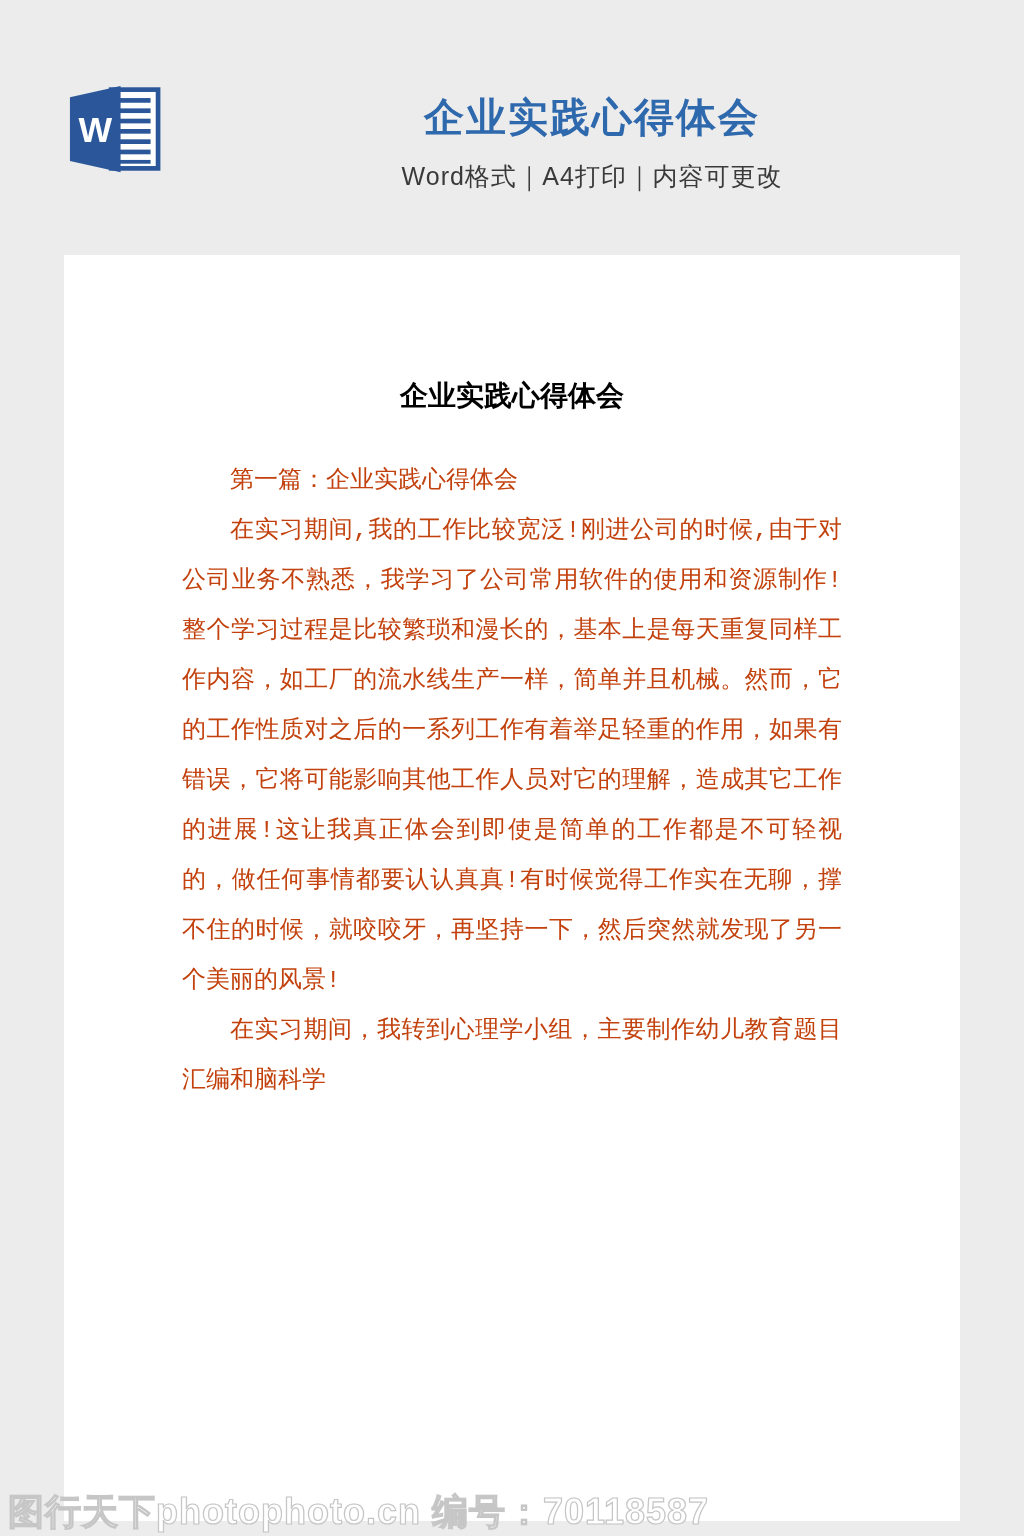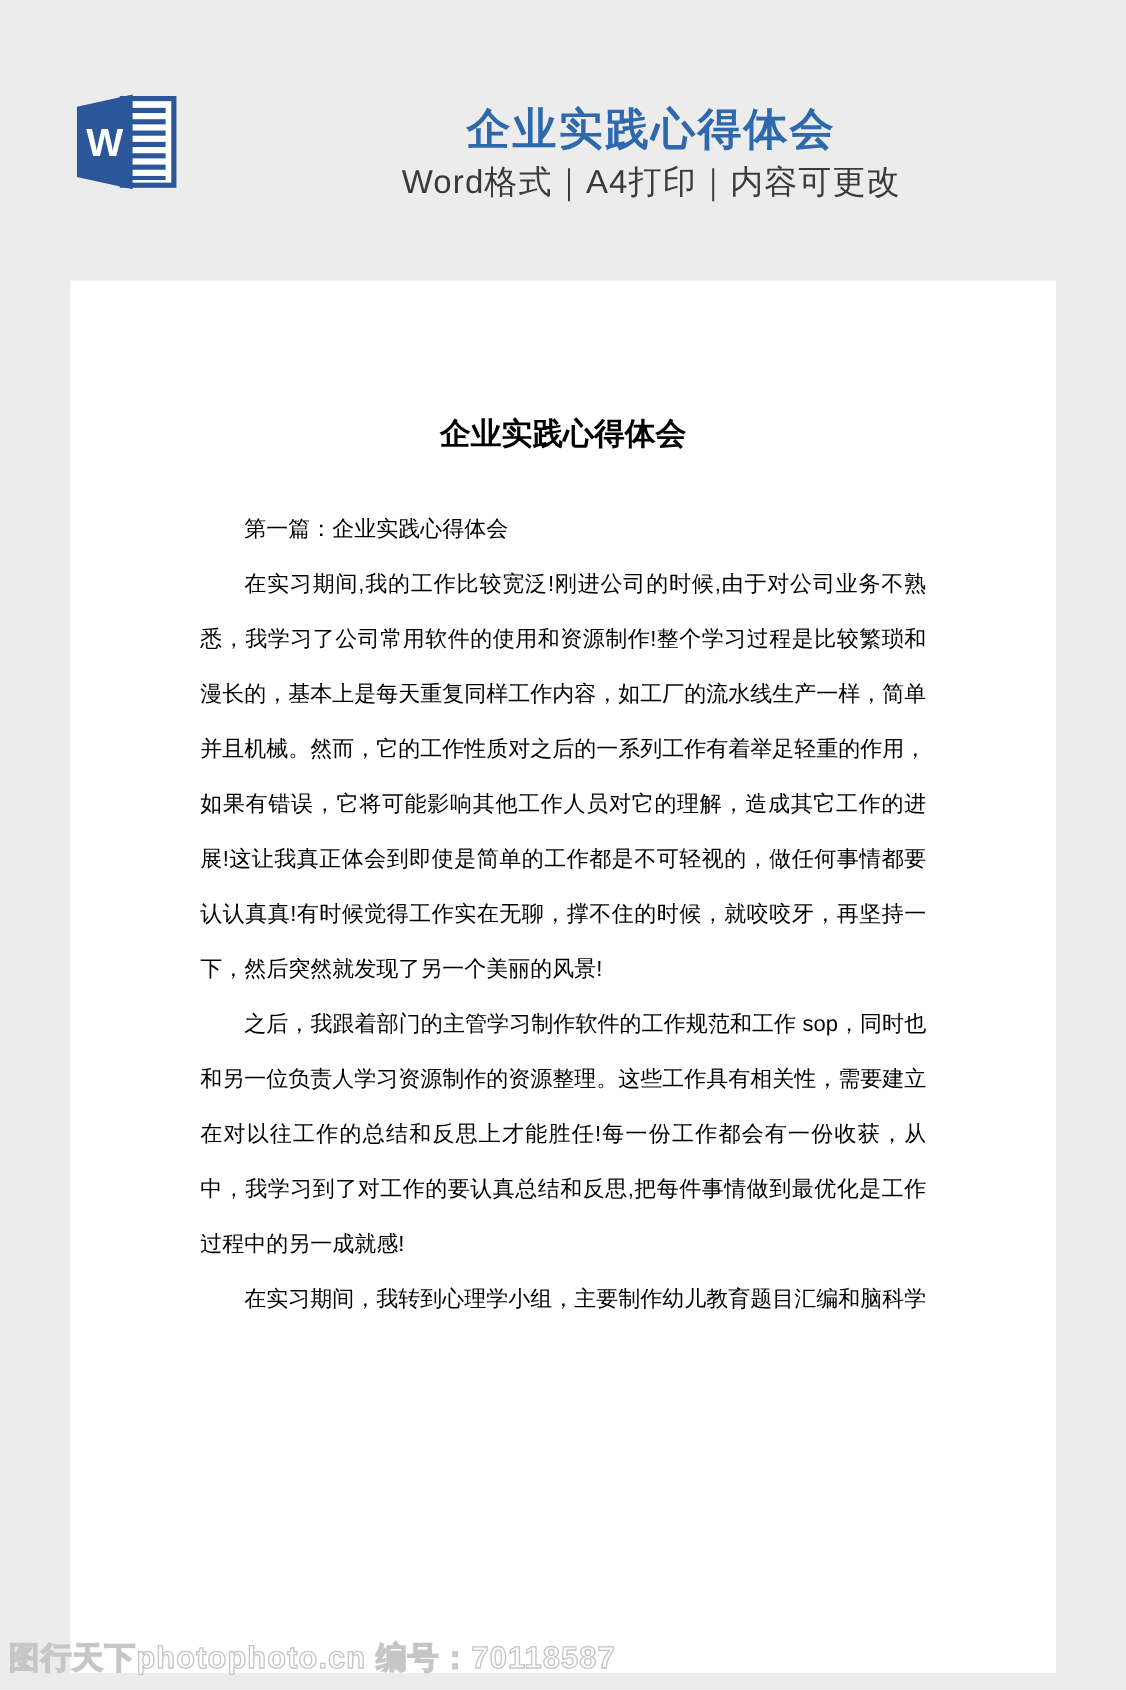--- a/index.html
+++ b/index.html
@@ -23,22 +23,22 @@
     left: 170px; right: 10px; top: 90px;
     text-align: center;
   }
   .header-title {
     font-size: 40px;
     font-weight: bold;
     color: #2e68ad;
     letter-spacing: 2px;
   }
   .header-subtitle {
-    margin-top: 0;
-    font-size: 30px;
+    margin-top: 15px;
+    font-size: 25px;
     color: #3a3a3a;
     letter-spacing: 1px;
   }
 
   
   .page {
     position: absolute;
     left: 64px; top: 255px;
     width: 896px; height: 1266px;
     background: #ffffff;
@@ -48,34 +48,34 @@
   .doc-title {
     text-align: center;
     font-family: "Liberation Serif", "DejaVu Serif", serif;
     font-size: 28px;
     font-weight: bold;
     color: #000000;
     line-height: 40px;
     margin-bottom: 40px;
   }
   .doc-body p {
-    font-family: Liberation Sans, sans-serif;
-    font-size: 20px;
+    font-family: Liberation Mono, monospace;
+    font-size: 24px;
     line-height: 50px;
-    color: #000000;
+    color: #c2410c;
     text-align: justify;
     text-indent: 2em;
     word-break: break-all;
   }
 
   
   .watermark {
     position: absolute;
     left: 8px; top: 1488px;
-    font-size: 28px;
+    font-size: 36px;
     font-weight: bold;
     letter-spacing: 1px;
     color: #ffffff;
     -webkit-text-stroke: 1.2px #c6c6c6;
     text-shadow: 0 0 1px #cfcfcf;
     white-space: nowrap;
   }
 </style>
 </head>
 <body>
@@ -104,18 +104,17 @@
     <div class="header-title">企业实践心得体会</div>
     <div class="header-subtitle">Word格式｜A4打印｜内容可更改</div>
   </div>
 </div>
 
 <div class="page">
   <div class="doc-title">企业实践心得体会</div>
   <div class="doc-body">
     <p>第一篇：企业实践心得体会</p>
     <p>在实习期间,我的工作比较宽泛!刚进公司的时候,由于对公司业务不熟悉，我学习了公司常用软件的使用和资源制作!整个学习过程是比较繁琐和漫长的，基本上是每天重复同样工作内容，如工厂的流水线生产一样，简单并且机械。然而，它的工作性质对之后的一系列工作有着举足轻重的作用，如果有错误，它将可能影响其他工作人员对它的理解，造成其它工作的进展!这让我真正体会到即使是简单的工作都是不可轻视的，做任何事情都要认认真真!有时候觉得工作实在无聊，撑不住的时候，就咬咬牙，再坚持一下，然后突然就发现了另一个美丽的风景!</p>
-    <p>之后，我跟着部门的主管学习制作软件的工作规范和工作 sop，同时也和另一位负责人学习资源制作的资源整理。这些工作具有相关性，需要建立在对以往工作的总结和反思上才能胜任!每一份工作都会有一份收获，从中，我学习到了对工作的要认真总结和反思,把每件事情做到最优化是工作过程中的另一成就感!</p>
     <p>在实习期间，我转到心理学小组，主要制作幼儿教育题目汇编和脑科学</p>
   </div>
 </div>
 
 <div class="watermark">图行天下photophoto.cn 编号：70118587</div>
 
 </body></html>

